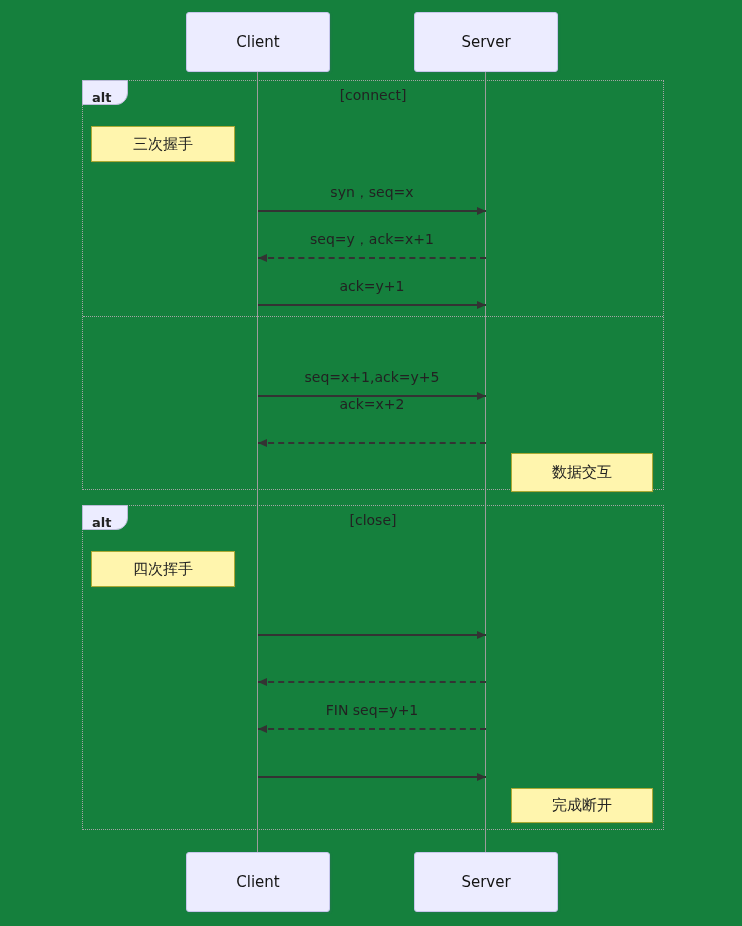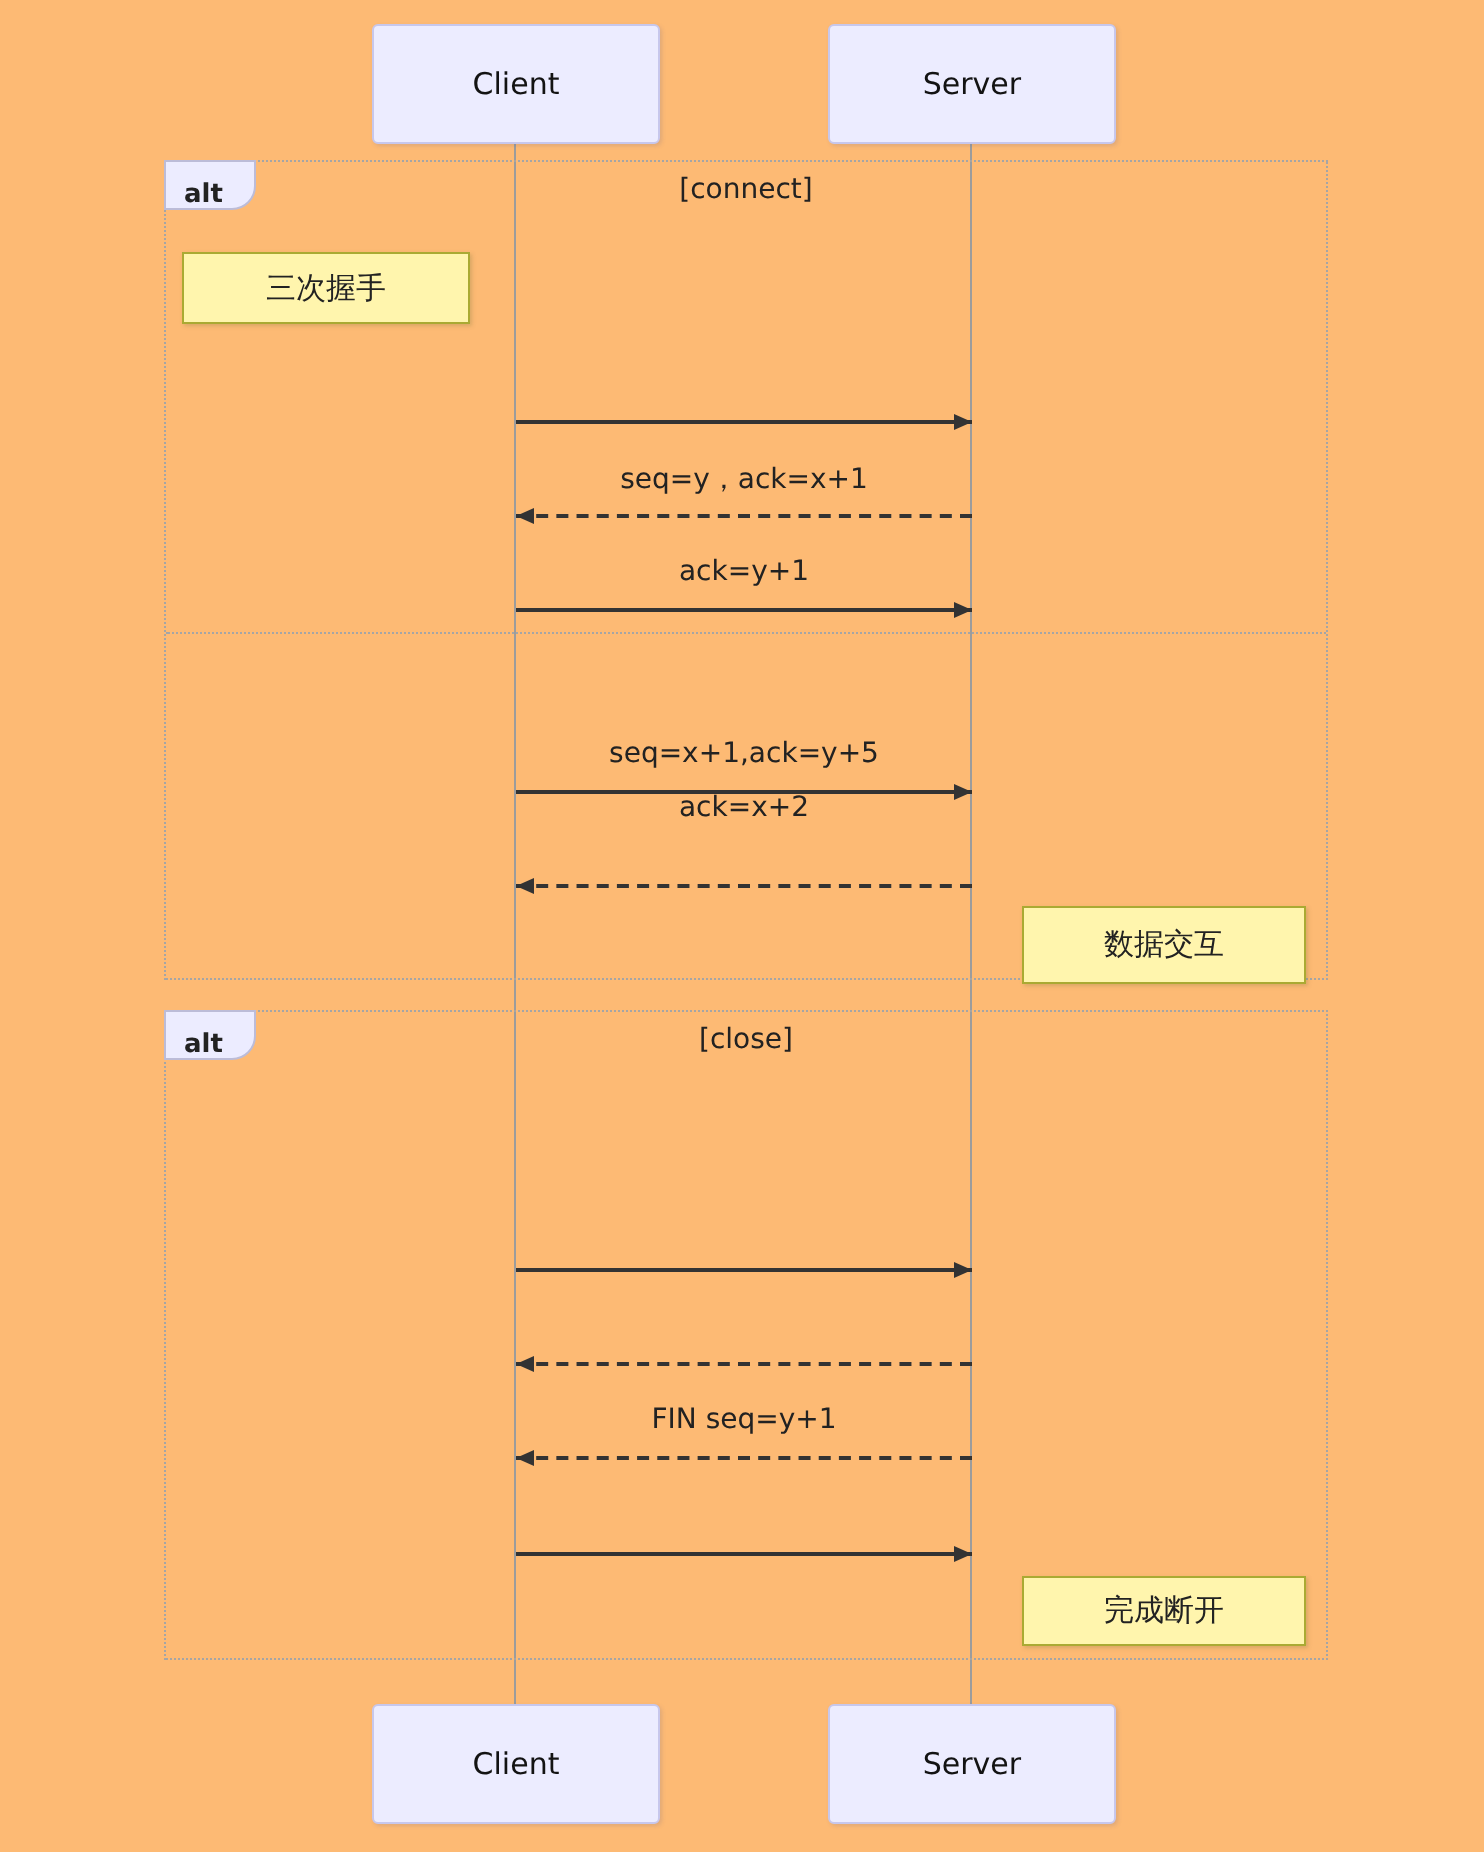--- a/index.html
+++ b/index.html
@@ -1,18 +1,18 @@
 <!DOCTYPE html>
 <html><head>
 <meta charset="utf-8">
 <style>
   * { margin:0; padding:0; box-sizing:border-box; }
   html,body { background:#ffffff; }
   body { font-family:"DejaVu Sans","Liberation Sans",sans-serif; color:#222; }
-  .canvas { position:relative; width:742px; height:926px; background:#fdba74; overflow:hidden; }
+  .canvas { position:relative; width:742px; height:926px; background:#15803d; overflow:hidden; }
 
   .lifeline { position:absolute; top:72px; height:780px; width:1px; background:#9c9c9c; }
 
   .actor { position:absolute; width:144px; height:60px; background:#ececff; border:1px solid #c7c7ec;
            border-radius:3px; display:flex; align-items:center; justify-content:center;
            font-size:15px; color:#131313; box-shadow:1px 1px 2px rgba(90,90,140,0.18); }
 
   .frame { position:absolute; border:1px dotted #a5a5a5; }
   .frame-tab { position:absolute; top:-1px; left:-1px; height:25px; padding:10px 16px 0 9px;
                background:#ececff; border:1px solid #bcbcd8; border-bottom-right-radius:12px;
@@ -63,24 +63,28 @@
     </div>
   </div>
   <div class="condition" style="top:512px">[close]</div>
 
   <div class="note" style="left:91px;  top:126px; width:144px; height:36px">
     <span>三次握手</span>
   </div>
   <div class="note" style="left:511px; top:453px; width:142px; height:39px">
     <span>数据交互</span>
   </div>
+  <div class="note" style="left:91px;  top:551px; width:144px; height:36px">
+    <span>四次挥手</span>
+  </div>
   <div class="note" style="left:511px; top:788px; width:142px; height:35px">
     <span>完成断开</span>
   </div>
 
+  <div class="msg-text" style="top:184px">syn，seq=x</div>
   <div class="arrow right" style="top:210px">
     <span class="head"></span>
   </div>
 
   <div class="msg-text" style="top:231px">seq=y，ack=x+1</div>
   <div class="arrow dashed left" style="top:257px">
     <span class="head"></span>
   </div>
 
   <div class="msg-text" style="top:278px">ack=y+1</div>

